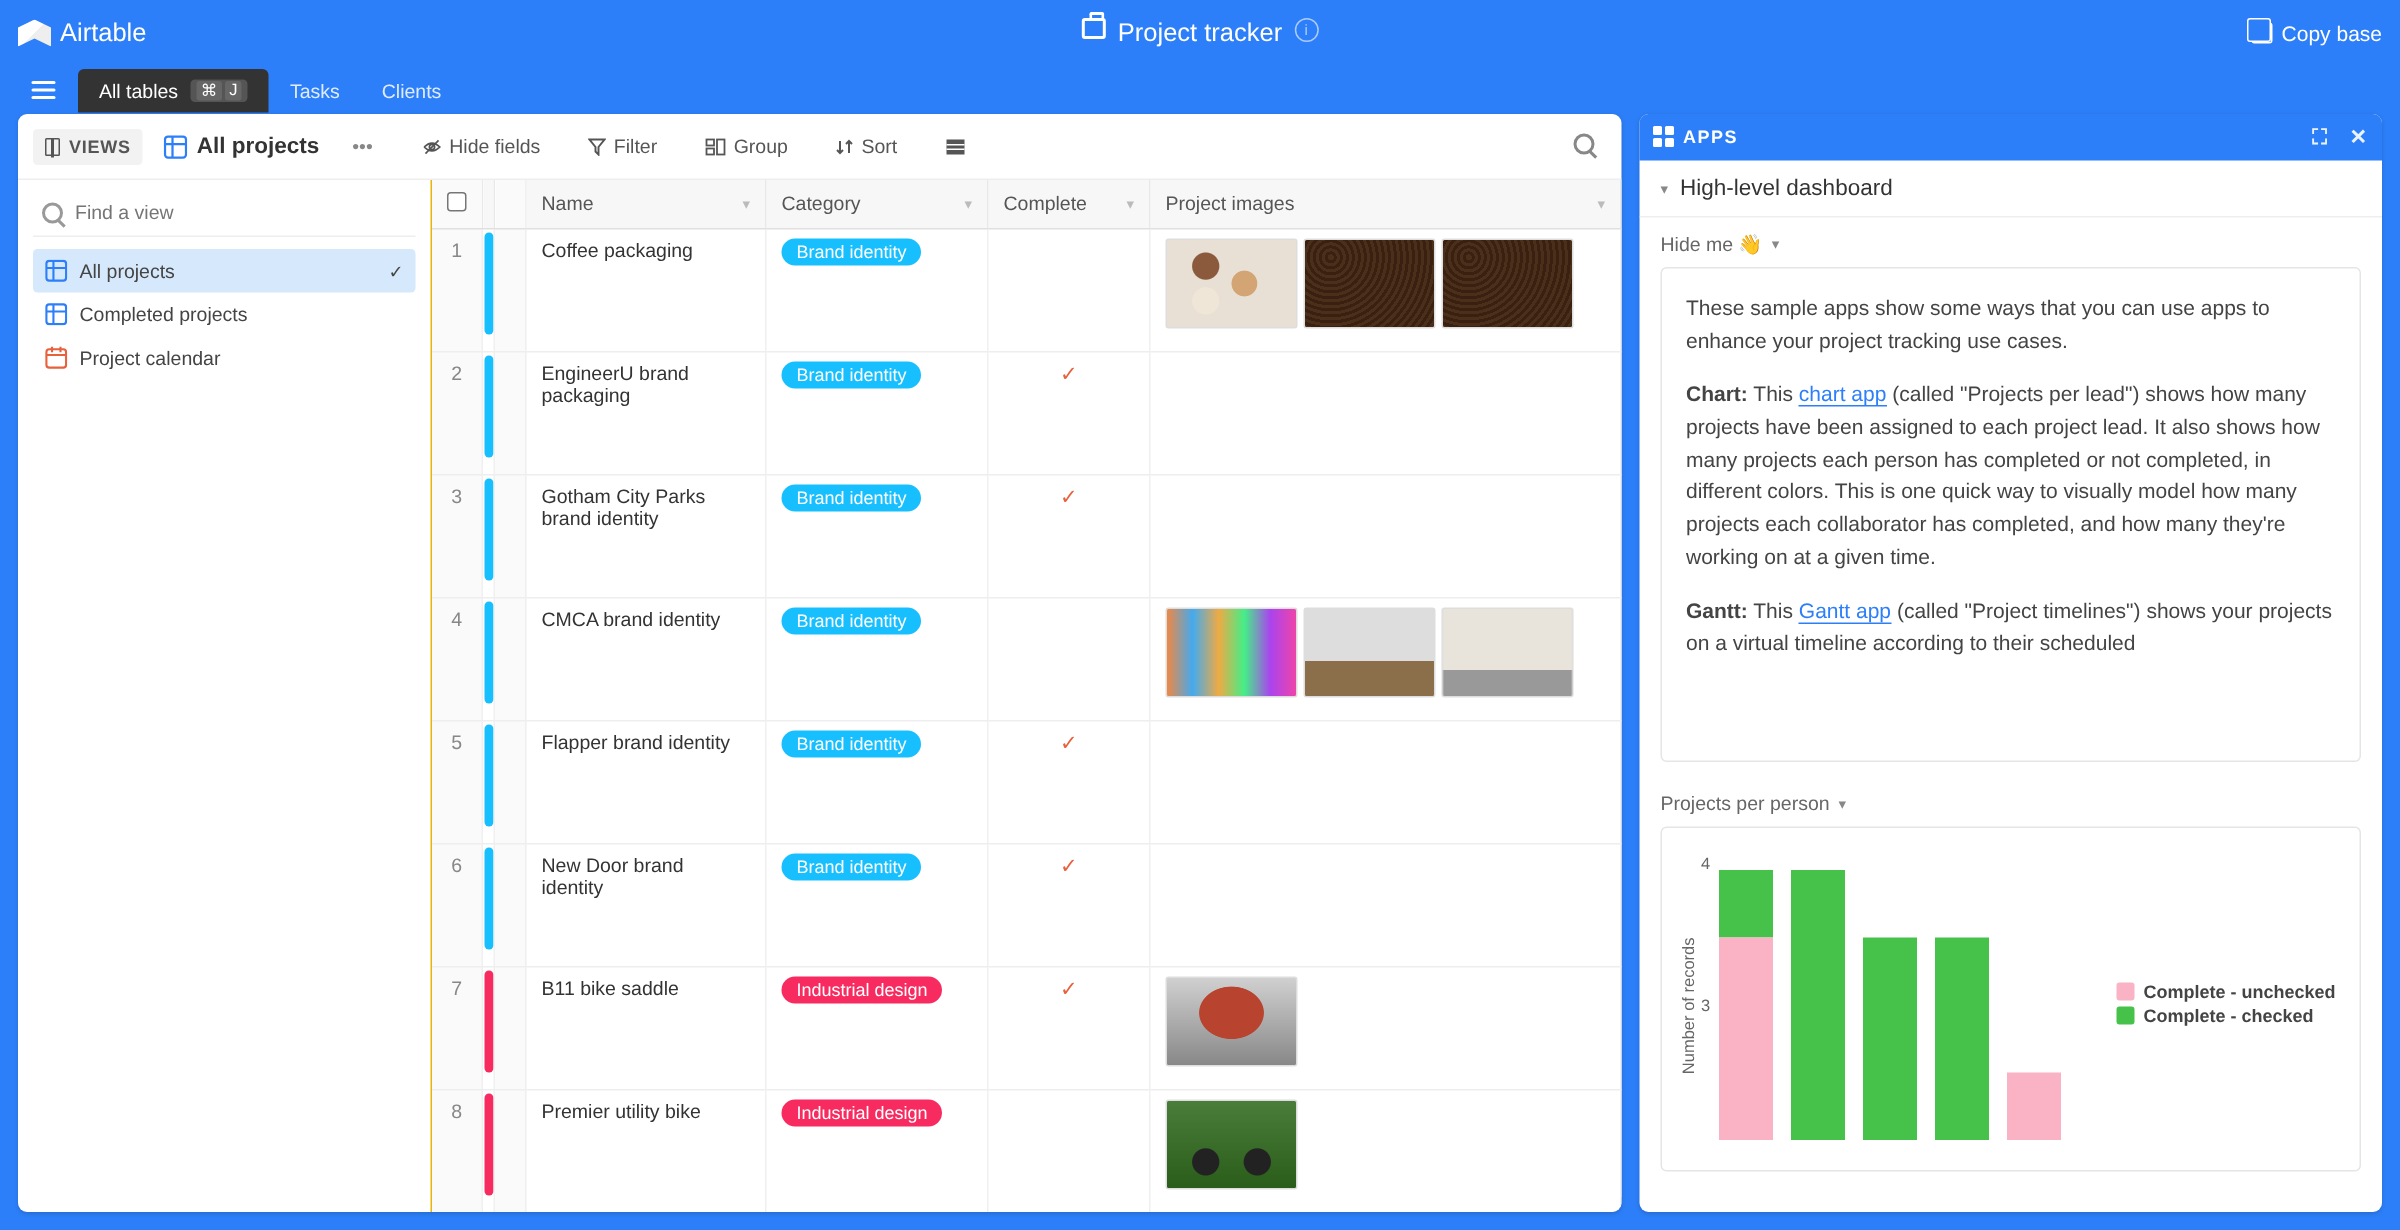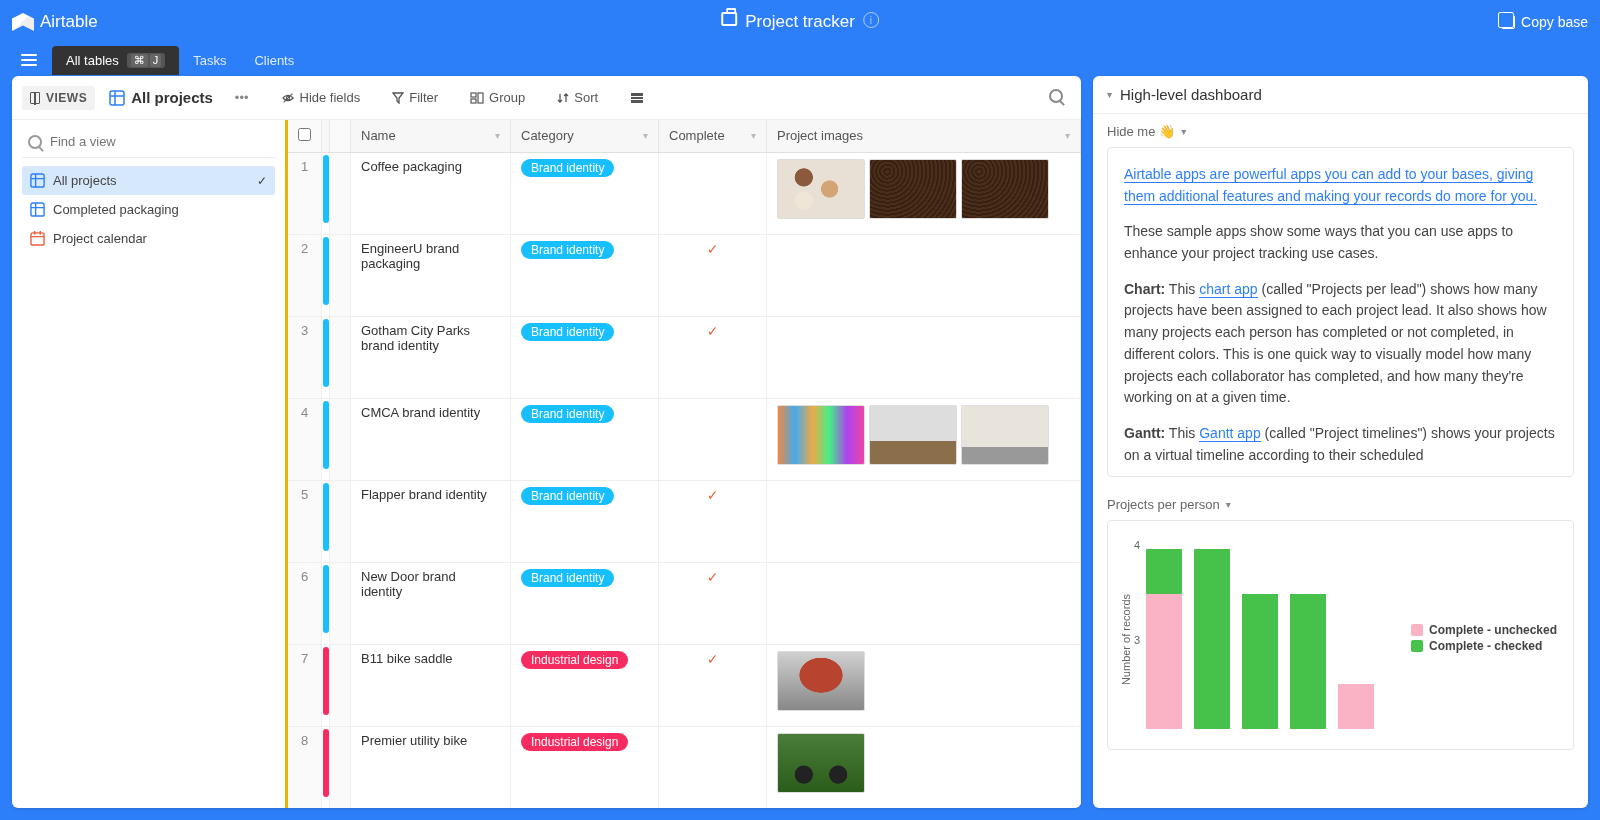--- a/index.html
+++ b/index.html
@@ -45,21 +45,21 @@
   .views-icon { width: 10px; height: 12px; border: 1.5px solid #555; border-radius: 1px; position: relative; }
   .views-icon::after { content: ""; position: absolute; left: 3px; top: -1px; width: 1.5px; height: 13px; background: #555; }
   .view-title { display: flex; align-items: center; gap: 6px; padding: 0 10px; font-weight: 600; font-size: 15px; cursor: pointer; }
   .grid-icon-blue { width: 16px; height: 16px; color: #2d7ff9; }
   .dots { color: #888; padding: 0 8px; cursor: pointer; }
   .toolbar-btn { display: flex; align-items: center; gap: 5px; padding: 5px 8px; color: #555; font-size: 13px; cursor: pointer; border-radius: 3px; margin-left: 12px; }
   .search-icon-right { margin-left: auto; color: #888; padding: 0 8px; cursor: pointer; }
   
   
   .body-split { flex: 1; display: flex; overflow: hidden; }
-  .sidebar { width: 276px; border-right: 3px solid #eab308; padding: 6px 10px; }
+  .sidebar { width: 276px; border-right: 1px solid #eab308; padding: 6px 10px; }
   .find-view { display: flex; align-items: center; gap: 8px; padding: 8px 6px; color: #999; border-bottom: 1px solid #eee; margin-bottom: 8px; }
   .find-view input { border: none; outline: none; font-size: 13px; flex: 1; }
   .view-item { display: flex; align-items: center; gap: 8px; padding: 7px 8px; border-radius: 3px; font-size: 13px; cursor: pointer; color: #444; }
   .view-item.active { background: #d6e8fb; }
   .view-item .check { margin-left: auto; color: #444; font-size: 12px; }
   
   
   .table-wrap { flex: 1; overflow: auto; position: relative; }
   table { border-collapse: collapse; width: 100%; }
   th { background: #f7f7f7; border-bottom: 1px solid #e0e0e0; border-right: 1px solid #e8e8e8; font-weight: 400; color: #555; font-size: 13px; text-align: left; padding: 6px 10px; height: 32px; position: sticky; top: 0; }
@@ -224,21 +224,21 @@
               <span class="check">✓</span>
             </div>
             <div class="view-item">
               <span>
                 <svg width="15" height="15" viewBox="0 0 16 16">
                   <rect x="1" y="1" width="14" height="14" rx="2" fill="none" stroke="#2d7ff9" stroke-width="1.5"></rect>
                   <line x1="1" y1="6" x2="15" y2="6" stroke="#2d7ff9" stroke-width="1.5"></line>
                   <line x1="6" y1="1" x2="6" y2="15" stroke="#2d7ff9" stroke-width="1.5"></line>
                 </svg>
               </span>
-              <span>Completed packaging</span>
+              <span>Completed projects</span>
             </div>
             <div class="view-item">
               <span>
                 <svg width="15" height="15" viewBox="0 0 16 16">
                   <rect x="1" y="2" width="14" height="13" rx="2" fill="none" stroke="#e8603c" stroke-width="1.5"></rect>
                   <line x1="1" y1="6" x2="15" y2="6" stroke="#e8603c" stroke-width="1.5"></line>
                   <line x1="5" y1="0" x2="5" y2="4" stroke="#e8603c" stroke-width="1.5"></line>
                   <line x1="11" y1="0" x2="11" y2="4" stroke="#e8603c" stroke-width="1.5"></line>
                 </svg>
               </span>
@@ -398,31 +398,43 @@
                 </td>
               </tr>
             </tbody>
         </table>
       </div>
     </div>
   </div>
 
   <div class="right-pane">
 
+    <div class="apps-strip">
+      <span class="apps-icon">
+          <span></span>
+          <span></span>
+          <span></span>
+          <span></span>
+        </span>
+      <span>APPS</span>
+      <div class="apps-right">
+        <span class="expand-icon">⛶</span>
+        <span class="close-x-icon">✕</span>
+      </div>
+    </div>
     <div class="dash-header">
       <span class="caret">▾</span>
       <span>High-level dashboard</span>
     </div>
     <div class="widget">
       <div class="widget-title">
         <span>Hide me 👋</span>
         <span class="caret">▾</span>
       </div>
       <div class="readme-box">
-        <p><a>Airtable apps are powerful apps you can add to your bases, giving them additional features and making your records do more for you.</a></p>
         <p>These sample apps show some ways that you can use apps to enhance your project tracking use cases.</p>
         <p><b>Chart:</b><span> This </span><a>chart app</a><span> (called "Projects per lead") shows how many projects have been assigned to each project lead. It also shows how many projects each person has completed or not completed, in different colors. This is one quick way to visually model how many projects each collaborator has completed, and how many they're working on at a given time.</span></p>
         <p><b>Gantt:</b><span> This </span><a>Gantt app</a><span> (called "Project timelines") shows your projects on a virtual timeline according to their scheduled</span></p>
       </div>
     </div>
     <div class="widget">
       <div class="widget-title">
         <span>Projects per person</span>
         <span class="caret">▾</span>
       </div>

